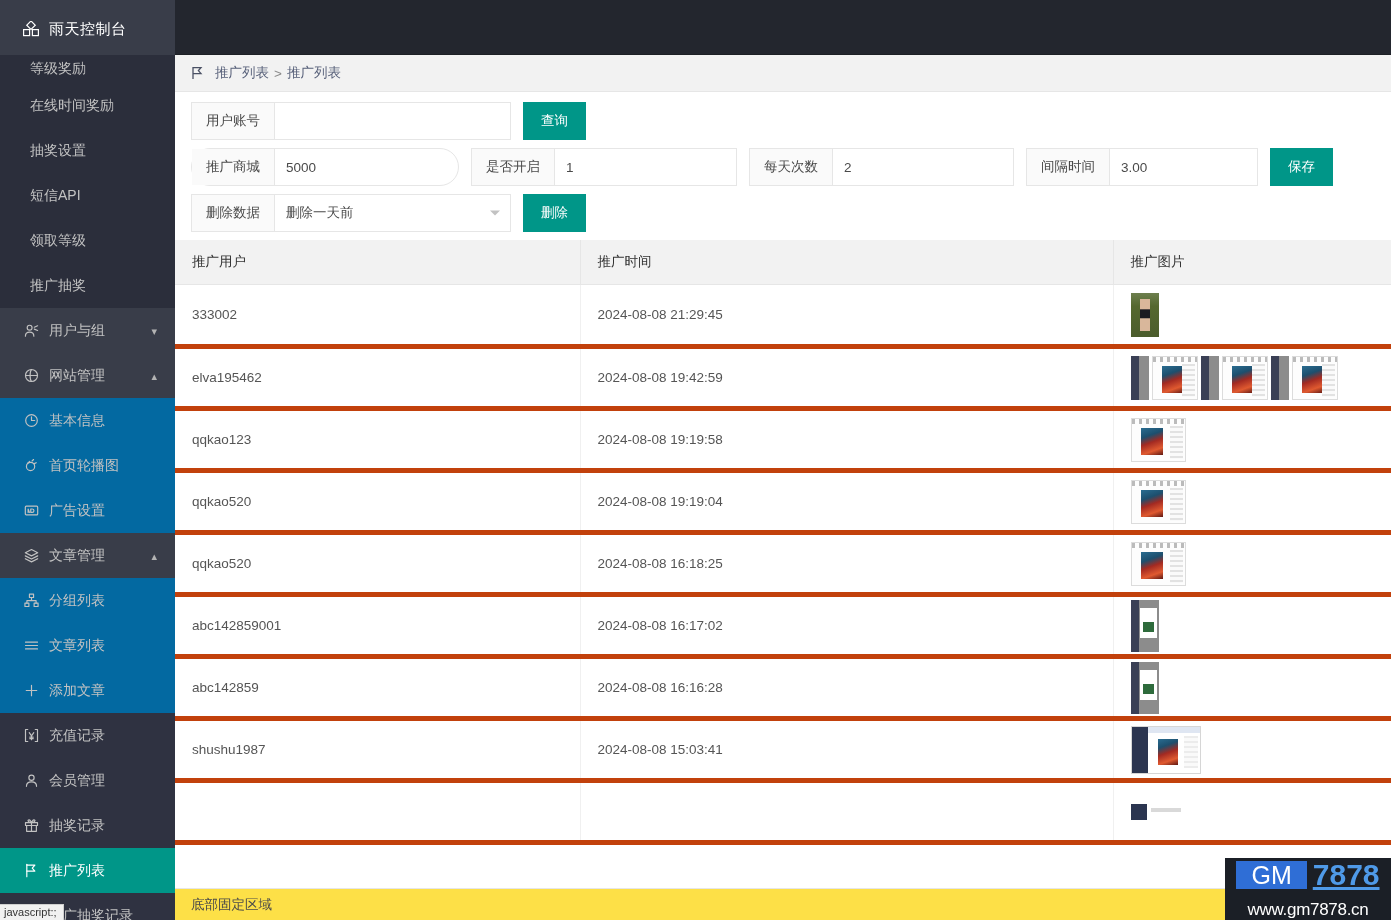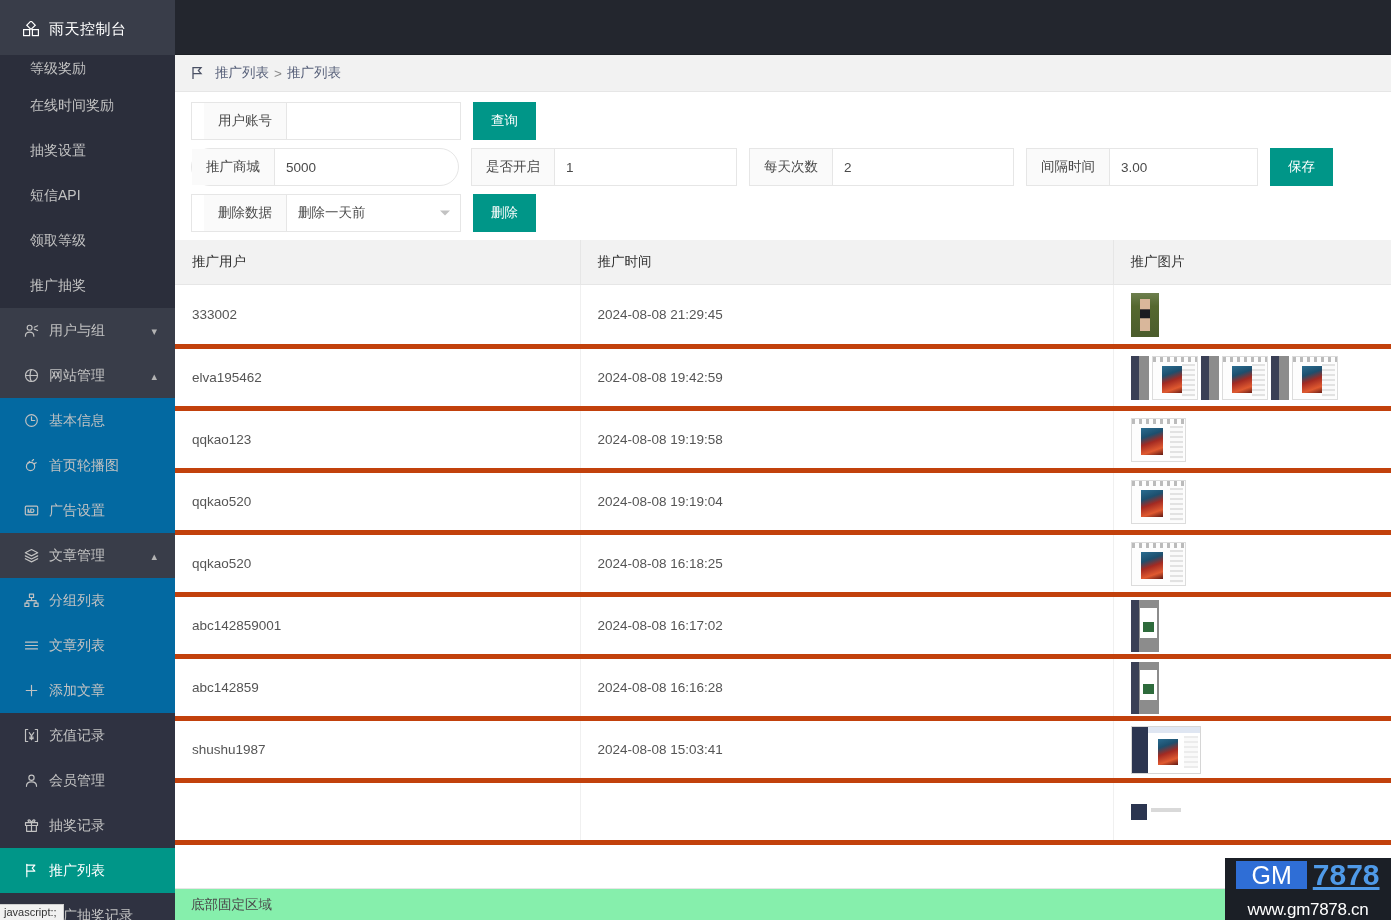--- a/index.html
+++ b/index.html
@@ -107,21 +107,21 @@
     font-size: 13.5px; color: #4a4a4a;
     white-space: nowrap;
   }
   .field input {
     border: 0; outline: none;
     font-size: 13.5px; color: #4a4a4a;
     padding: 0 11px;
     font-family: inherit;
     background: transparent;
   }
-  .field.w1 { width: 270px; padding-left: 12px; }
+  .field.w1 { width: 320px; }
   .field.w1 input { width: 100%; }
   .field.w2 { width: 268px; border-radius: 19px; }
   .field.w2 input { width: 100%; }
   .field.w3 { width: 266px; }
   .field.w3 input { width: 100%; }
   .field.w4 { width: 265px; }
   .field.w4 input { width: 100%; }
   .field.w5 { width: 232px; justify-content: center; }
   .field.w5 input { width: 100%; }
   .selwrap {
@@ -211,21 +211,21 @@
   .th-dash .rt { position: absolute; right: 2px; top: 9px; width: 14px; height: 32px;
     background: repeating-linear-gradient(180deg,#ececec 0 2px,#fafafa 2px 5px); }
   .th-partial { width: 70px; height: 16px; background: #fff; overflow: hidden; }
   .th-partial .side { position: absolute; left: 0; top: 0; width: 16px; height: 100%; background: #2b3550; }
   .th-partial .ln { position: absolute; left: 20px; top: 4px; width: 30px; height: 4px; background: #d9d9d9; }
 
   
   #footer {
     position: absolute; left: 175px; top: 888px;
     width: 1216px; height: 32px;
-    background: #86efac;
+    background: #fde047;
     border-top: 1px solid #e6e6e6;
     display: flex; align-items: center;
     padding-left: 16px;
     font-size: 13.5px; color: #4a4a4a;
   }
 
   
   #status-tip {
     position: absolute; left: 0; bottom: 0;
     background: #f1f1f1;

